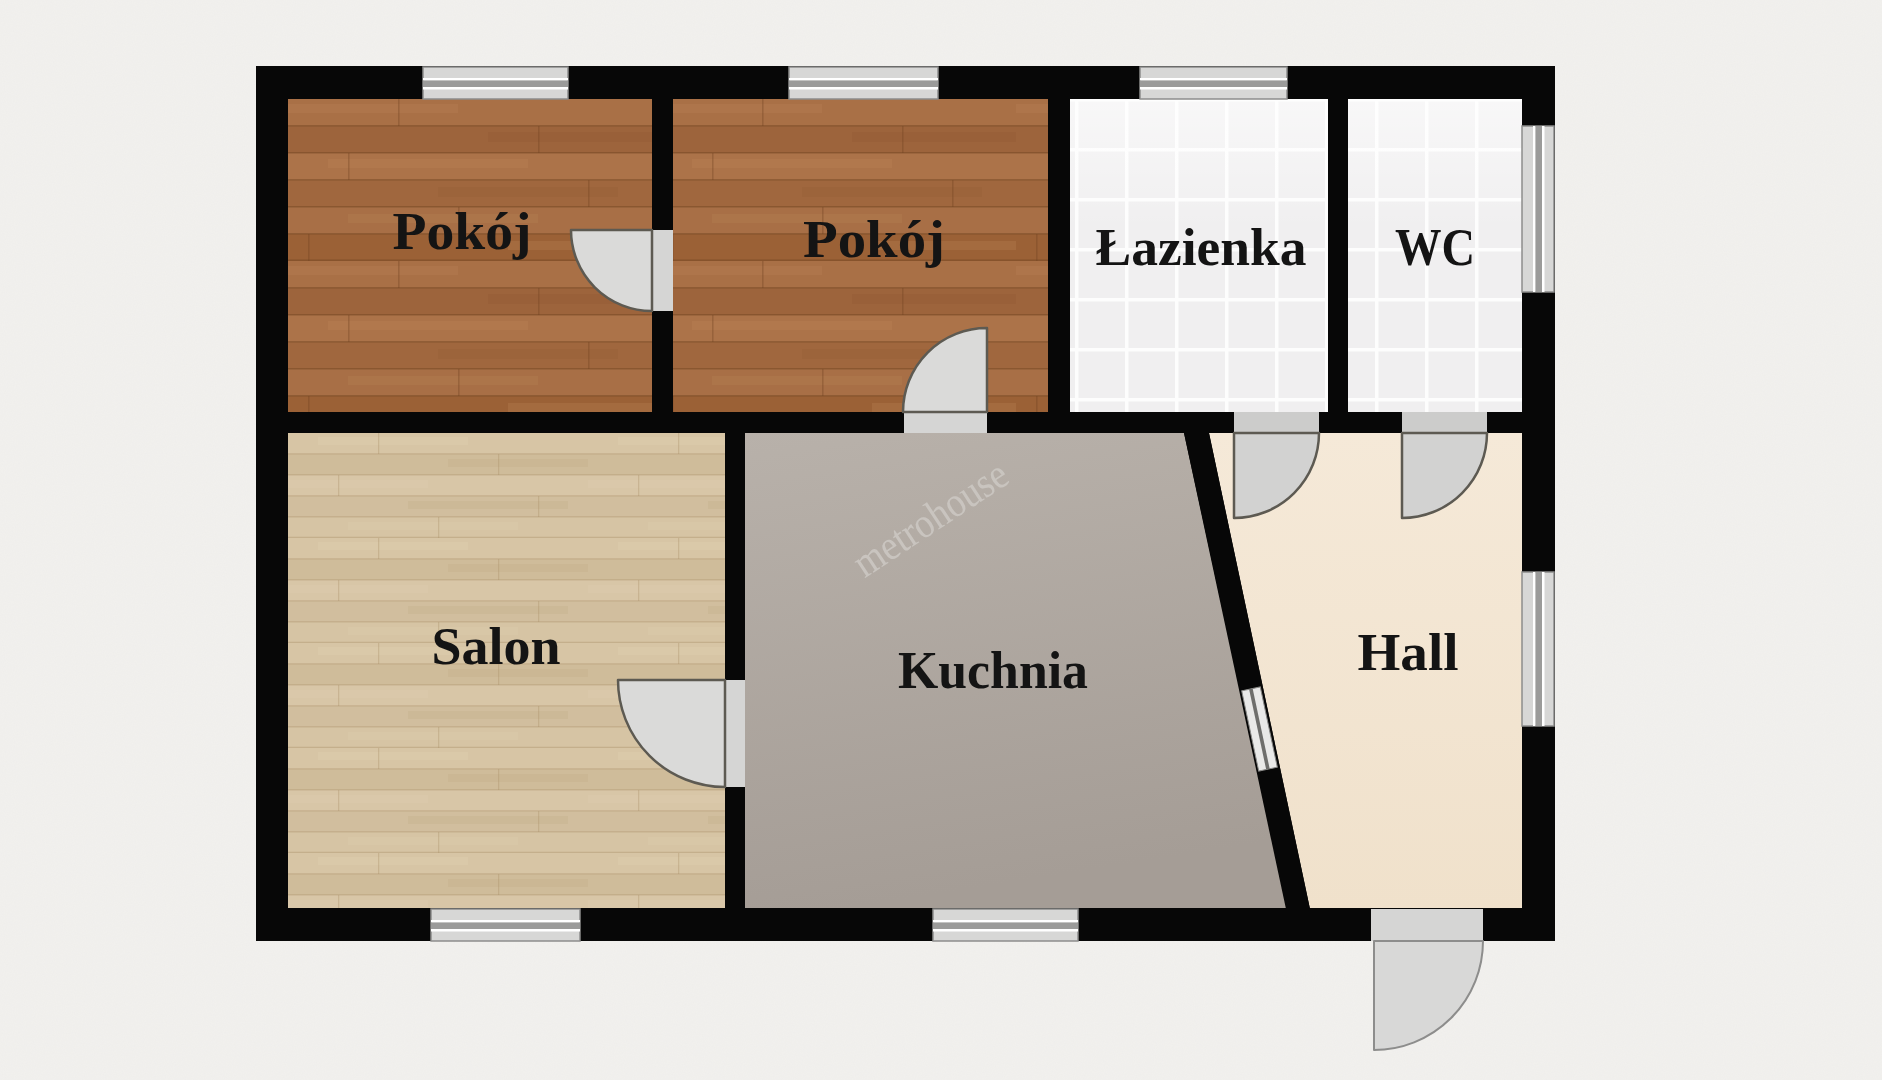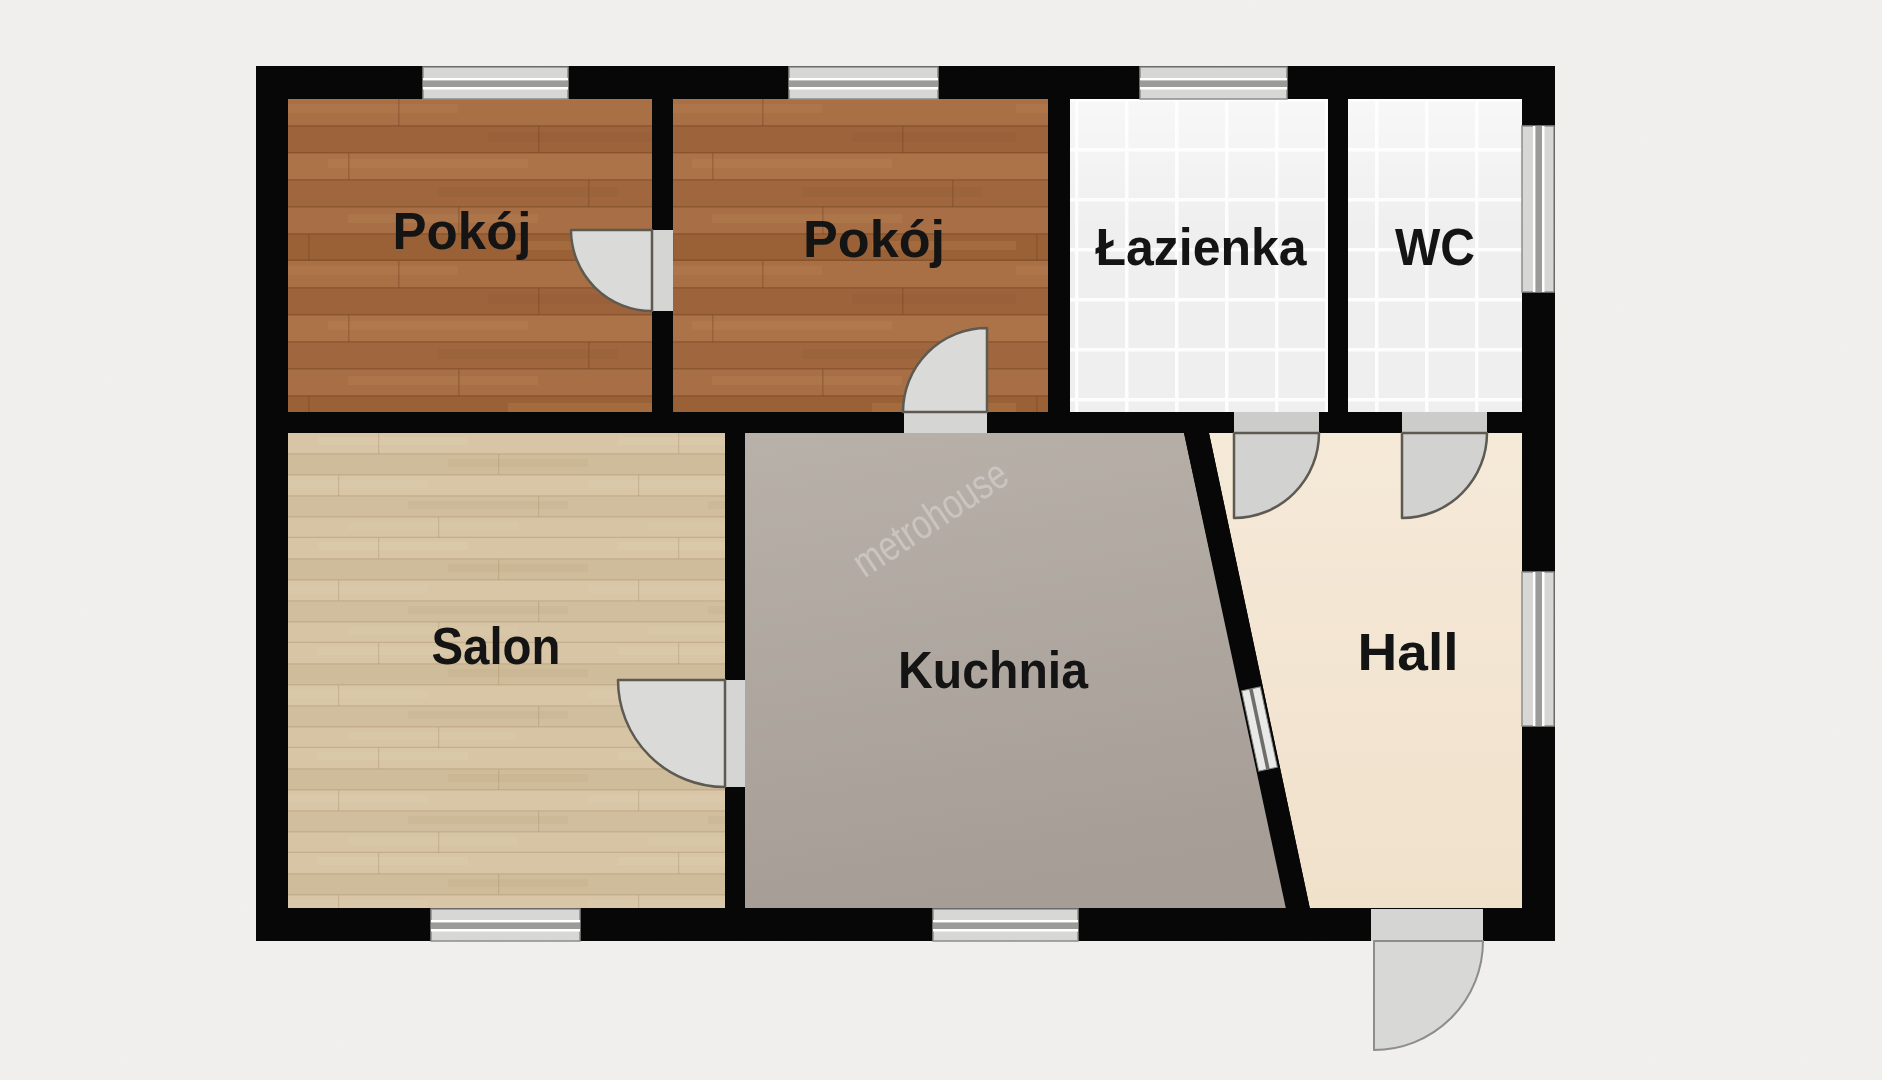--- a/index.html
+++ b/index.html
@@ -1,17 +1,17 @@
 <!DOCTYPE html>
 <html><head>
 <meta charset="utf-8">
 <style>
   html,body{margin:0;padding:0;background:#f2f1ee;}
   .page{position:relative;width:1882px;height:1080px;overflow:hidden;
-        font-family:Liberation Sans, sans-serif;}
+        font-family:Liberation Serif, serif;}
   svg{position:absolute;left:0;top:0;}
 </style>
 </head>
 <body>
 <div class="page">
 <svg width="1882" height="1080" viewBox="0 0 1882 1080">
 <defs>
   <filter id="bgnoise" x="0" y="0" width="100%" height="100%">
     <feTurbulence type="fractalNoise" baseFrequency="0.9" numOctaves="2" result="n"></feTurbulence>
     <feColorMatrix in="n" type="matrix" values="0 0 0 0 0.45  0 0 0 0 0.44  0 0 0 0 0.42  0 0 0 0.06 0"></feColorMatrix>

